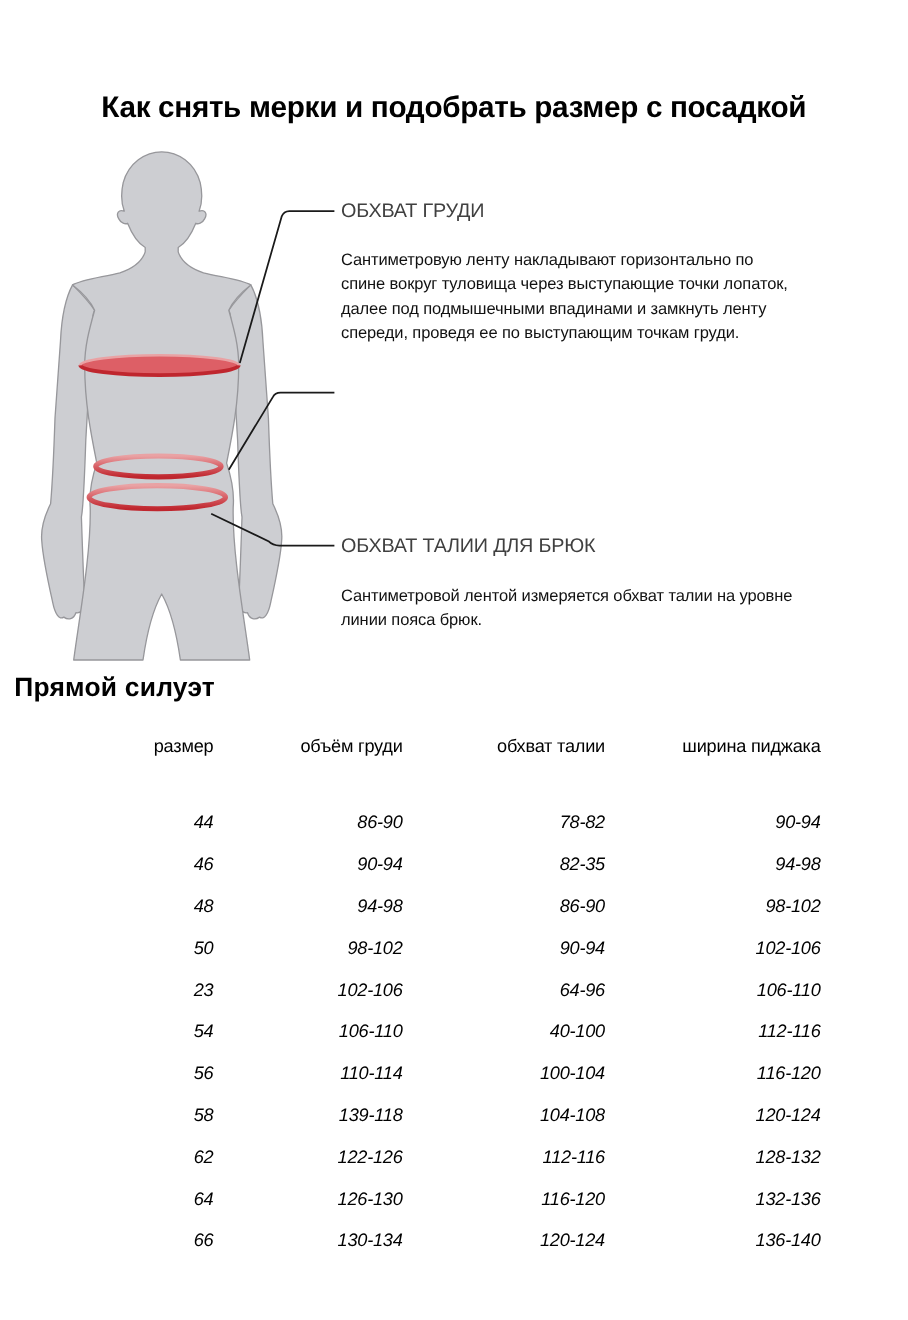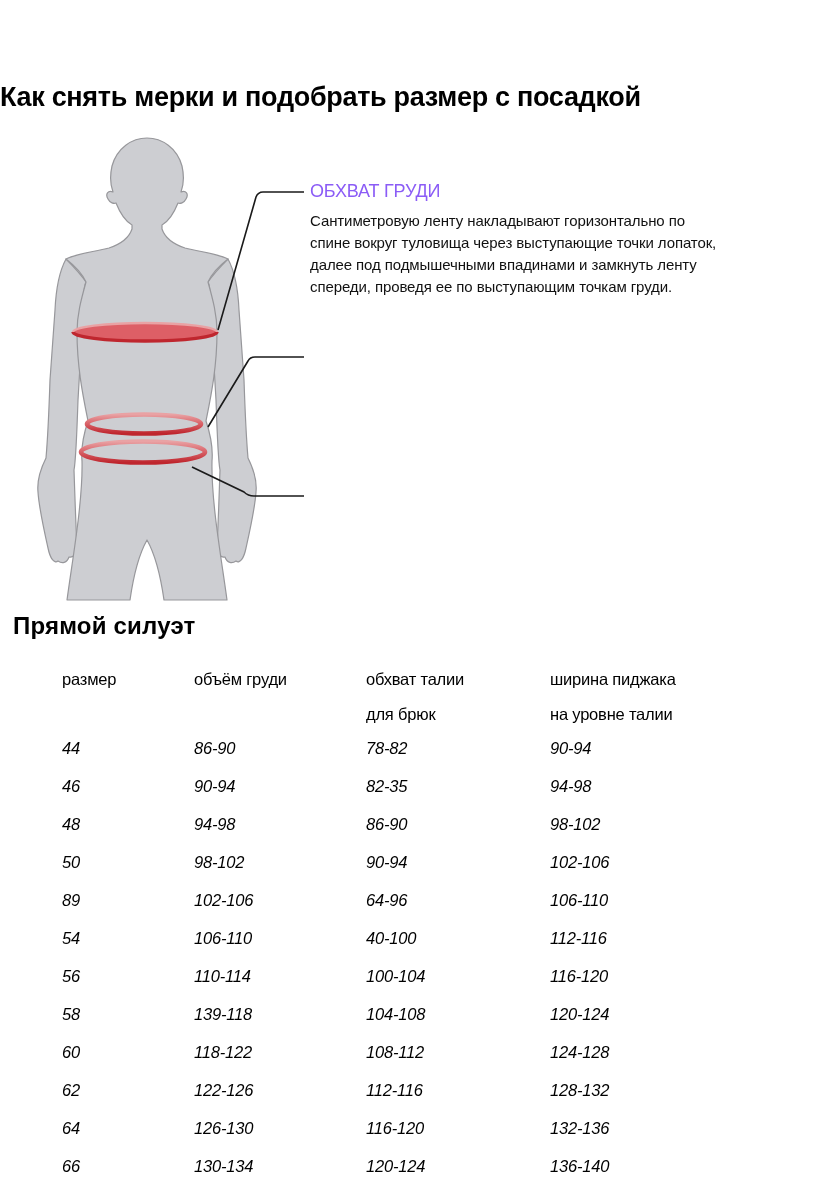--- a/index.html
+++ b/index.html
@@ -2,46 +2,46 @@
 <html lang="ru"><head>
 <meta charset="utf-8">
 <style>
   html,body{margin:0;padding:0;background:#ffffff;}
   #page{
     position:relative;width:825px;height:1200px;background:#ffffff;overflow:hidden;
     font-family:"Liberation Sans","DejaVu Sans",sans-serif;color:#000;
   }
   
   .main-title{
-    position:absolute;top:82px;left:0;width:825px;
+    position:absolute;top:82px;left:0;width:825px;text-align:center;
     font-size:27px;font-weight:bold;letter-spacing:-0.3px;
   }
   
   .figure-wrap{position:absolute;left:20px;top:130px;width:290px;height:475px;}
   
   .section{position:absolute;left:310px;}
   .section-heading{
-    font-size:18px;font-weight:normal;letter-spacing:-0.2px;white-space:nowrap;color:#8b5cf6;
+    font-size:18px;font-weight:normal;letter-spacing:-0.2px;white-space:nowrap;color:#404040;
   }
   .section-body{
-    font-size:15px;line-height:22px;white-space:pre-line;color:#111;margin-top:8px;
+    font-size:15px;line-height:22px;white-space:pre-line;color:#111;margin-top:24px;
     letter-spacing:-0.1px;
   }
   #section-chest{top:181px;width:470px;}
   #section-waist-jacket{top:347px;width:515px;}
   #section-waist-trousers{top:486px;width:500px;}
   
   .table-title{
     position:absolute;top:612px;left:0;width:825px;text-align:left;
     font-size:24px;font-weight:bold;letter-spacing:0.2px;margin-left:13px;
   }
   .grid-row{
     display:grid;grid-template-columns:132px 172px 184px 196px;align-items:center;
   }
-  .grid-cell{text-align:left;font-size:16.5px;letter-spacing:-0.2px;}
+  .grid-cell{text-align:right;font-size:16.5px;letter-spacing:-0.2px;}
   #table-header1{position:absolute;top:664px;left:62px;height:30px;}
   #table-header2{position:absolute;top:699px;left:62px;height:30px;}
   #size-rows{position:absolute;top:729px;left:62px;width:684px;}
   .size-row{height:38px;font-style:italic;}
 </style>
 </head>
 <body>
 
 <div id="page">
 
@@ -96,34 +96,33 @@
 
   <div class="section" id="section-chest">
     <div class="section-heading">ОБХВАТ ГРУДИ</div>
     <div class="section-body">Сантиметровую ленту накладывают горизонтально по
 спине вокруг туловища через выступающие точки лопаток,
 далее под подмышечными впадинами и замкнуть ленту
 спереди, проведя ее по выступающим точкам груди.</div>
   </div>
 
 
+  <div class="section" id="section-waist-trousers">
+    <div class="section-heading">ОБХВАТ ТАЛИИ ДЛЯ БРЮК</div>
+    <div class="section-body">Сантиметровой лентой измеряется обхват талии на уровне
+линии пояса брюк.</div>
+  </div>
 
   <div class="table-title">Прямой силуэт</div>
 
   <div class="grid-row" id="table-header1">
     <div class="grid-cell">размер</div>
     <div class="grid-cell">объём груди</div>
     <div class="grid-cell">обхват талии</div>
     <div class="grid-cell">ширина пиджака</div>
-  </div>
-  <div class="grid-row" id="table-header2">
-    <div class="grid-cell"></div>
-    <div class="grid-cell"></div>
-    <div class="grid-cell">для брюк</div>
-    <div class="grid-cell">на уровне талии</div>
   </div>
 
   <div id="size-rows">
       <div class="grid-row size-row">
         <div class="grid-cell">44</div>
         <div class="grid-cell">86-90</div>
         <div class="grid-cell">78-82</div>
         <div class="grid-cell">90-94</div>
       </div>
       <div class="grid-row size-row">
@@ -138,21 +137,21 @@
         <div class="grid-cell">86-90</div>
         <div class="grid-cell">98-102</div>
       </div>
       <div class="grid-row size-row">
         <div class="grid-cell">50</div>
         <div class="grid-cell">98-102</div>
         <div class="grid-cell">90-94</div>
         <div class="grid-cell">102-106</div>
       </div>
       <div class="grid-row size-row">
-        <div class="grid-cell">89</div>
+        <div class="grid-cell">23</div>
         <div class="grid-cell">102-106</div>
         <div class="grid-cell">64-96</div>
         <div class="grid-cell">106-110</div>
       </div>
       <div class="grid-row size-row">
         <div class="grid-cell">54</div>
         <div class="grid-cell">106-110</div>
         <div class="grid-cell">40-100</div>
         <div class="grid-cell">112-116</div>
       </div>
@@ -160,26 +159,20 @@
         <div class="grid-cell">56</div>
         <div class="grid-cell">110-114</div>
         <div class="grid-cell">100-104</div>
         <div class="grid-cell">116-120</div>
       </div>
       <div class="grid-row size-row">
         <div class="grid-cell">58</div>
         <div class="grid-cell">139-118</div>
         <div class="grid-cell">104-108</div>
         <div class="grid-cell">120-124</div>
-      </div>
-      <div class="grid-row size-row">
-        <div class="grid-cell">60</div>
-        <div class="grid-cell">118-122</div>
-        <div class="grid-cell">108-112</div>
-        <div class="grid-cell">124-128</div>
       </div>
       <div class="grid-row size-row">
         <div class="grid-cell">62</div>
         <div class="grid-cell">122-126</div>
         <div class="grid-cell">112-116</div>
         <div class="grid-cell">128-132</div>
       </div>
       <div class="grid-row size-row">
         <div class="grid-cell">64</div>
         <div class="grid-cell">126-130</div>

